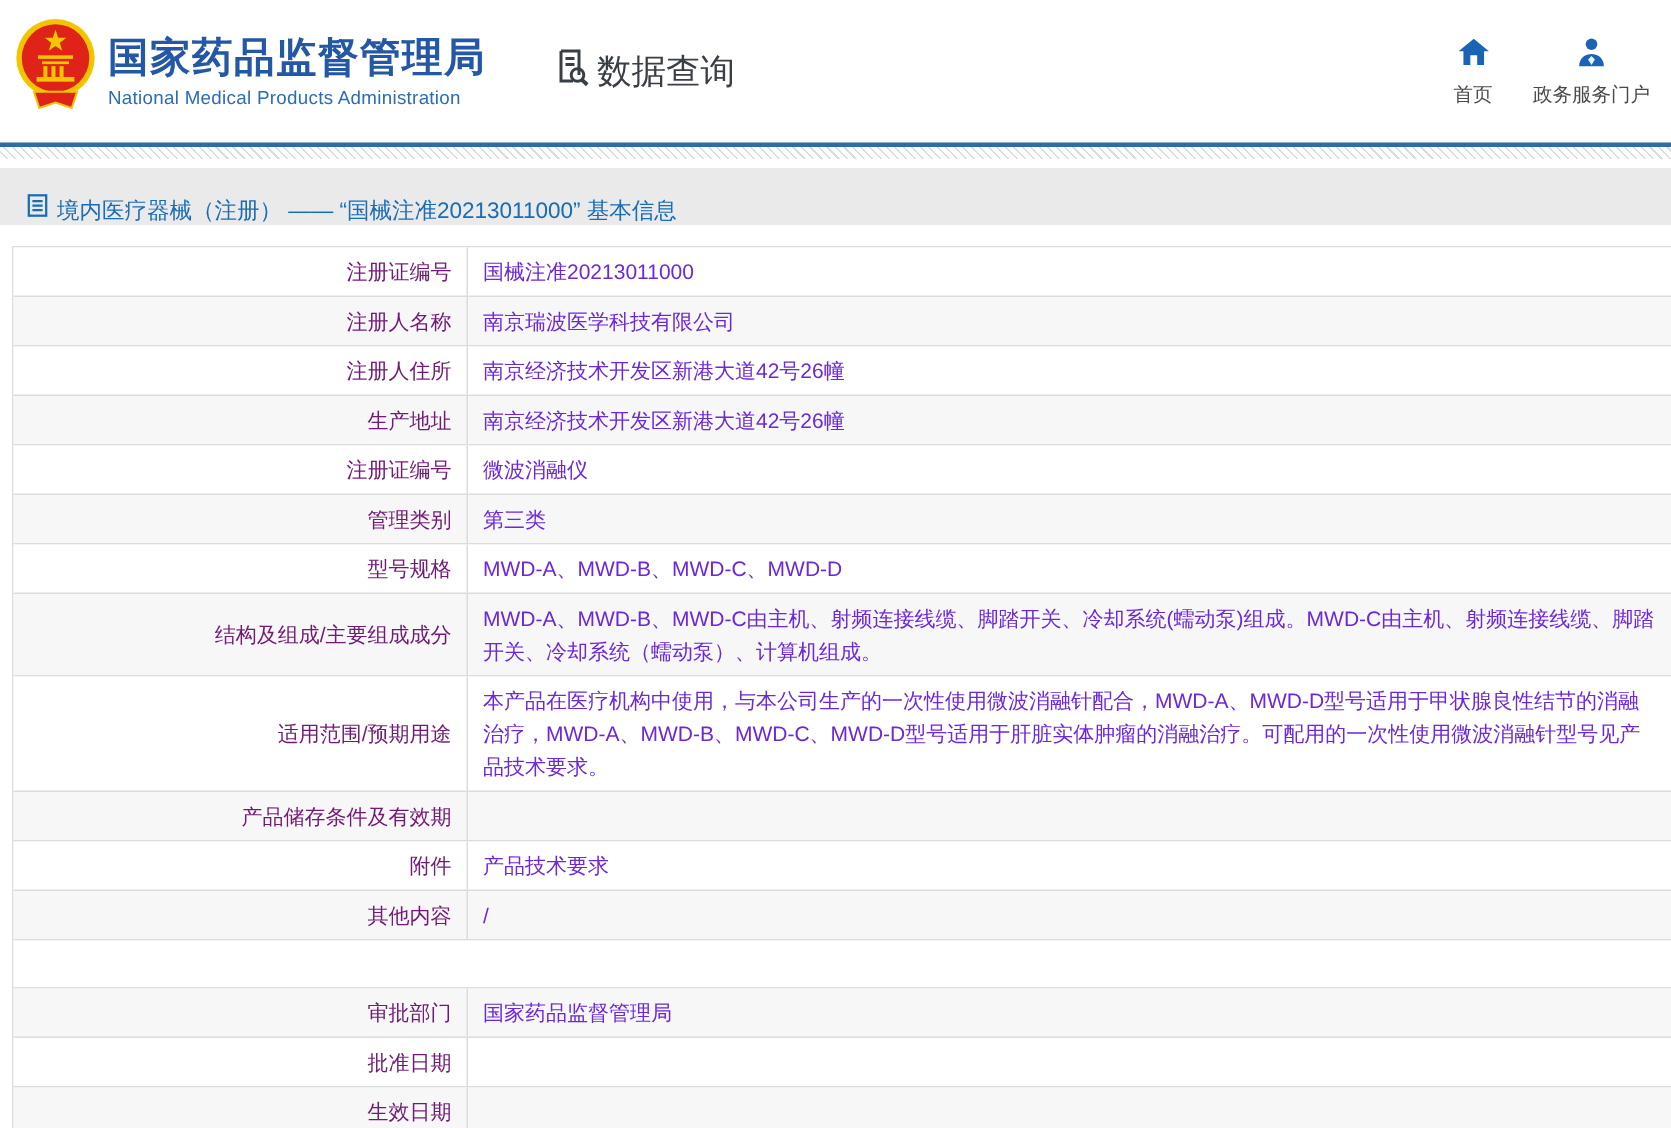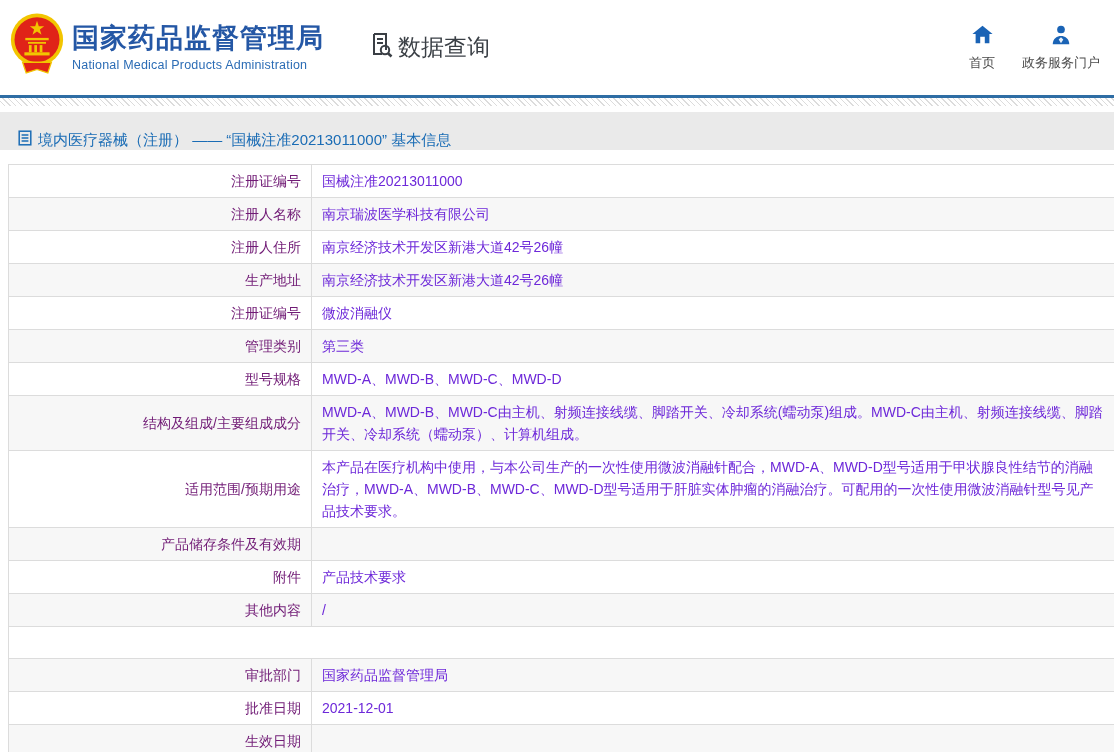--- a/index.html
+++ b/index.html
@@ -207,19 +207,18 @@
     </div>
     <div class="info-row">
       <div class="cell-value"></div>
     </div>
     <div class="info-row alt">
       <div class="cell-label">审批部门</div>
       <div class="cell-value">国家药品监督管理局</div>
     </div>
     <div class="info-row">
       <div class="cell-label">批准日期</div>
-      <div class="cell-value">2021-12-01</div>
     </div>
     <div class="info-row alt">
       <div class="cell-label">生效日期</div>
       <div class="cell-value"></div>
     </div>
   </div>
 
 </body></html>

